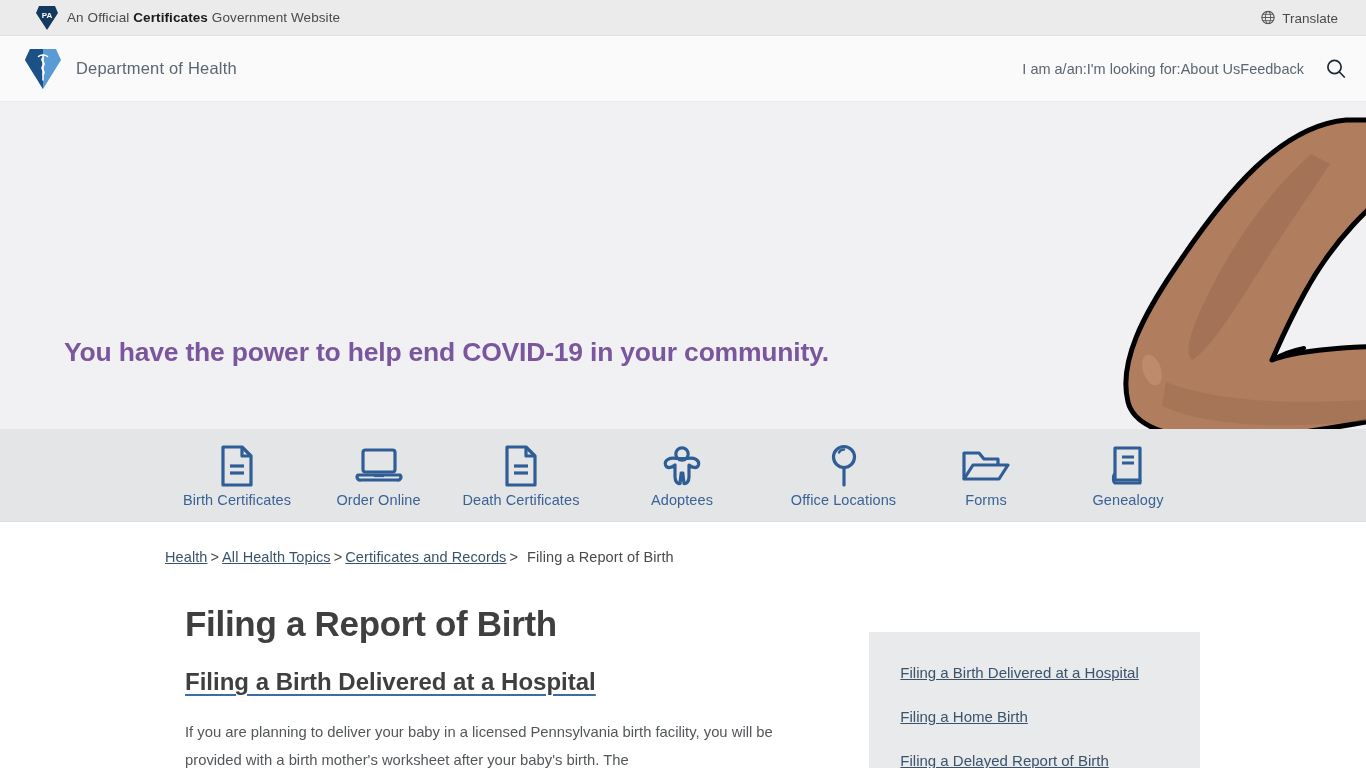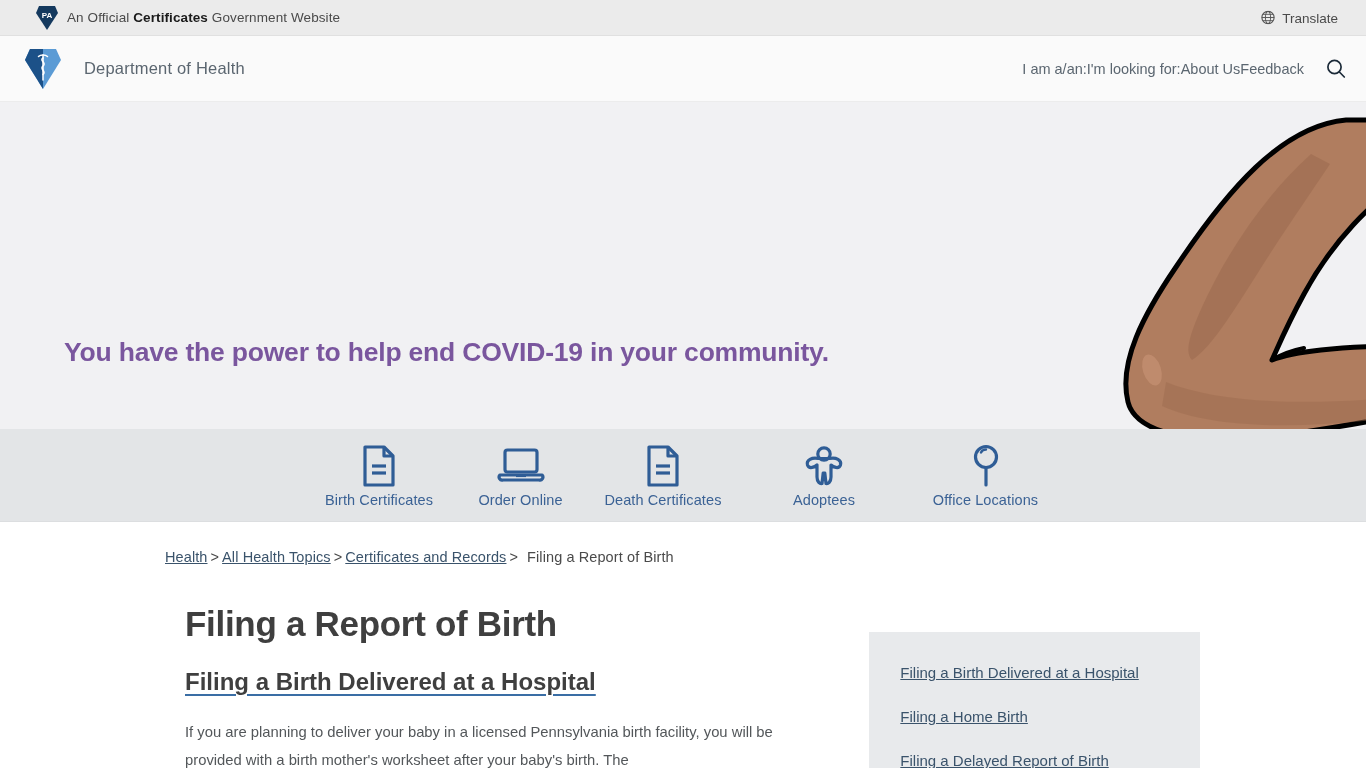--- a/index.html
+++ b/index.html
@@ -24,21 +24,21 @@
     display:flex; align-items:center; gap:7px; font-size:13.5px; color:#4a4a4a;
     cursor:pointer;
   }
   .globe-ic{ width:14px; height:14px; display:block;}
 
   
   .site-header{
     height:66px; background:#fafafa; border-bottom:1px solid #ececec;
     display:flex; align-items:center; padding:0 20px; position:relative;
   }
-  .brand{ display:flex; align-items:center; gap:23px; margin-left:5px;}
+  .brand{ display:flex; align-items:center; gap:15px; margin-left:5px;}
   .brand-logo{ width:36px; height:40px; display:block;}
   .brand-name{ font-size:16.5px; color:#5b6670; letter-spacing:.2px;}
   .main-nav{
     position:absolute; right:62px; top:50%; transform:translateY(-50%);
     display:flex; align-items:center; 
   }
   .main-nav a{
     font-size:14.5px; color:#5b6670; text-decoration:none; white-space:nowrap;
   }
   .search-btn{
@@ -253,21 +253,41 @@
       <svg width="34" height="46" viewBox="0 0 34 46">
         <circle cx="17" cy="14" r="10.5" fill="none" stroke="#2f5d96" stroke-width="3.2"></circle>
         <path d="M12 9.5 C13 7.5 15 6.5 17 6.5" fill="none" stroke="#2f5d96" stroke-width="2.4" stroke-linecap="round"></path>
         <line x1="17" y1="24.5" x2="17" y2="42" stroke="#2f5d96" stroke-width="3.2" stroke-linecap="round"></line>
       </svg>
     </span>
     <span class="qlabel">Office Locations</span>
   </a>
 
 
-
+  <a class="qitem q6" href="#">
+    <span class="qicon">
+      <svg width="52" height="40" viewBox="0 0 52 40">
+        <path d="M4 33 V7 H19 L24 13 H38 V19" fill="none" stroke="#2f5d96" stroke-width="3.2" stroke-linejoin="round"></path>
+        <path d="M4 33 L13 19 H48 L39 33 Z" fill="none" stroke="#2f5d96" stroke-width="3.2" stroke-linejoin="round"></path>
+      </svg>
+    </span>
+    <span class="qlabel">Forms</span>
+  </a>
+
+  <a class="qitem q7" href="#">
+    <span class="qicon">
+      <svg width="42" height="44" viewBox="0 0 42 44">
+        <path d="M8 4 H33 V36 H8 Z" fill="none" stroke="#2f5d96" stroke-width="3.2" stroke-linejoin="round"></path>
+        <path d="M8 30 C6 31 6 38 8 39 H33 V36" fill="none" stroke="#2f5d96" stroke-width="3.2" stroke-linejoin="round"></path>
+        <line x1="15" y1="13" x2="27" y2="13" stroke="#2f5d96" stroke-width="3"></line>
+        <line x1="15" y1="19" x2="27" y2="19" stroke="#2f5d96" stroke-width="3"></line>
+      </svg>
+    </span>
+    <span class="qlabel">Genealogy</span>
+  </a>
 
 </div>
 
 <div class="breadcrumb">
   <a href="#">Health</a><span class="sep">&gt;</span><a href="#">All Health Topics</a><span class="sep">&gt;</span><a href="#">Certificates and Records</a><span class="sep">&gt;</span><span class="current">Filing a Report of Birth</span>
 </div>
 
 <div class="content">
   <div class="content-inner">
     <div class="col-main">

